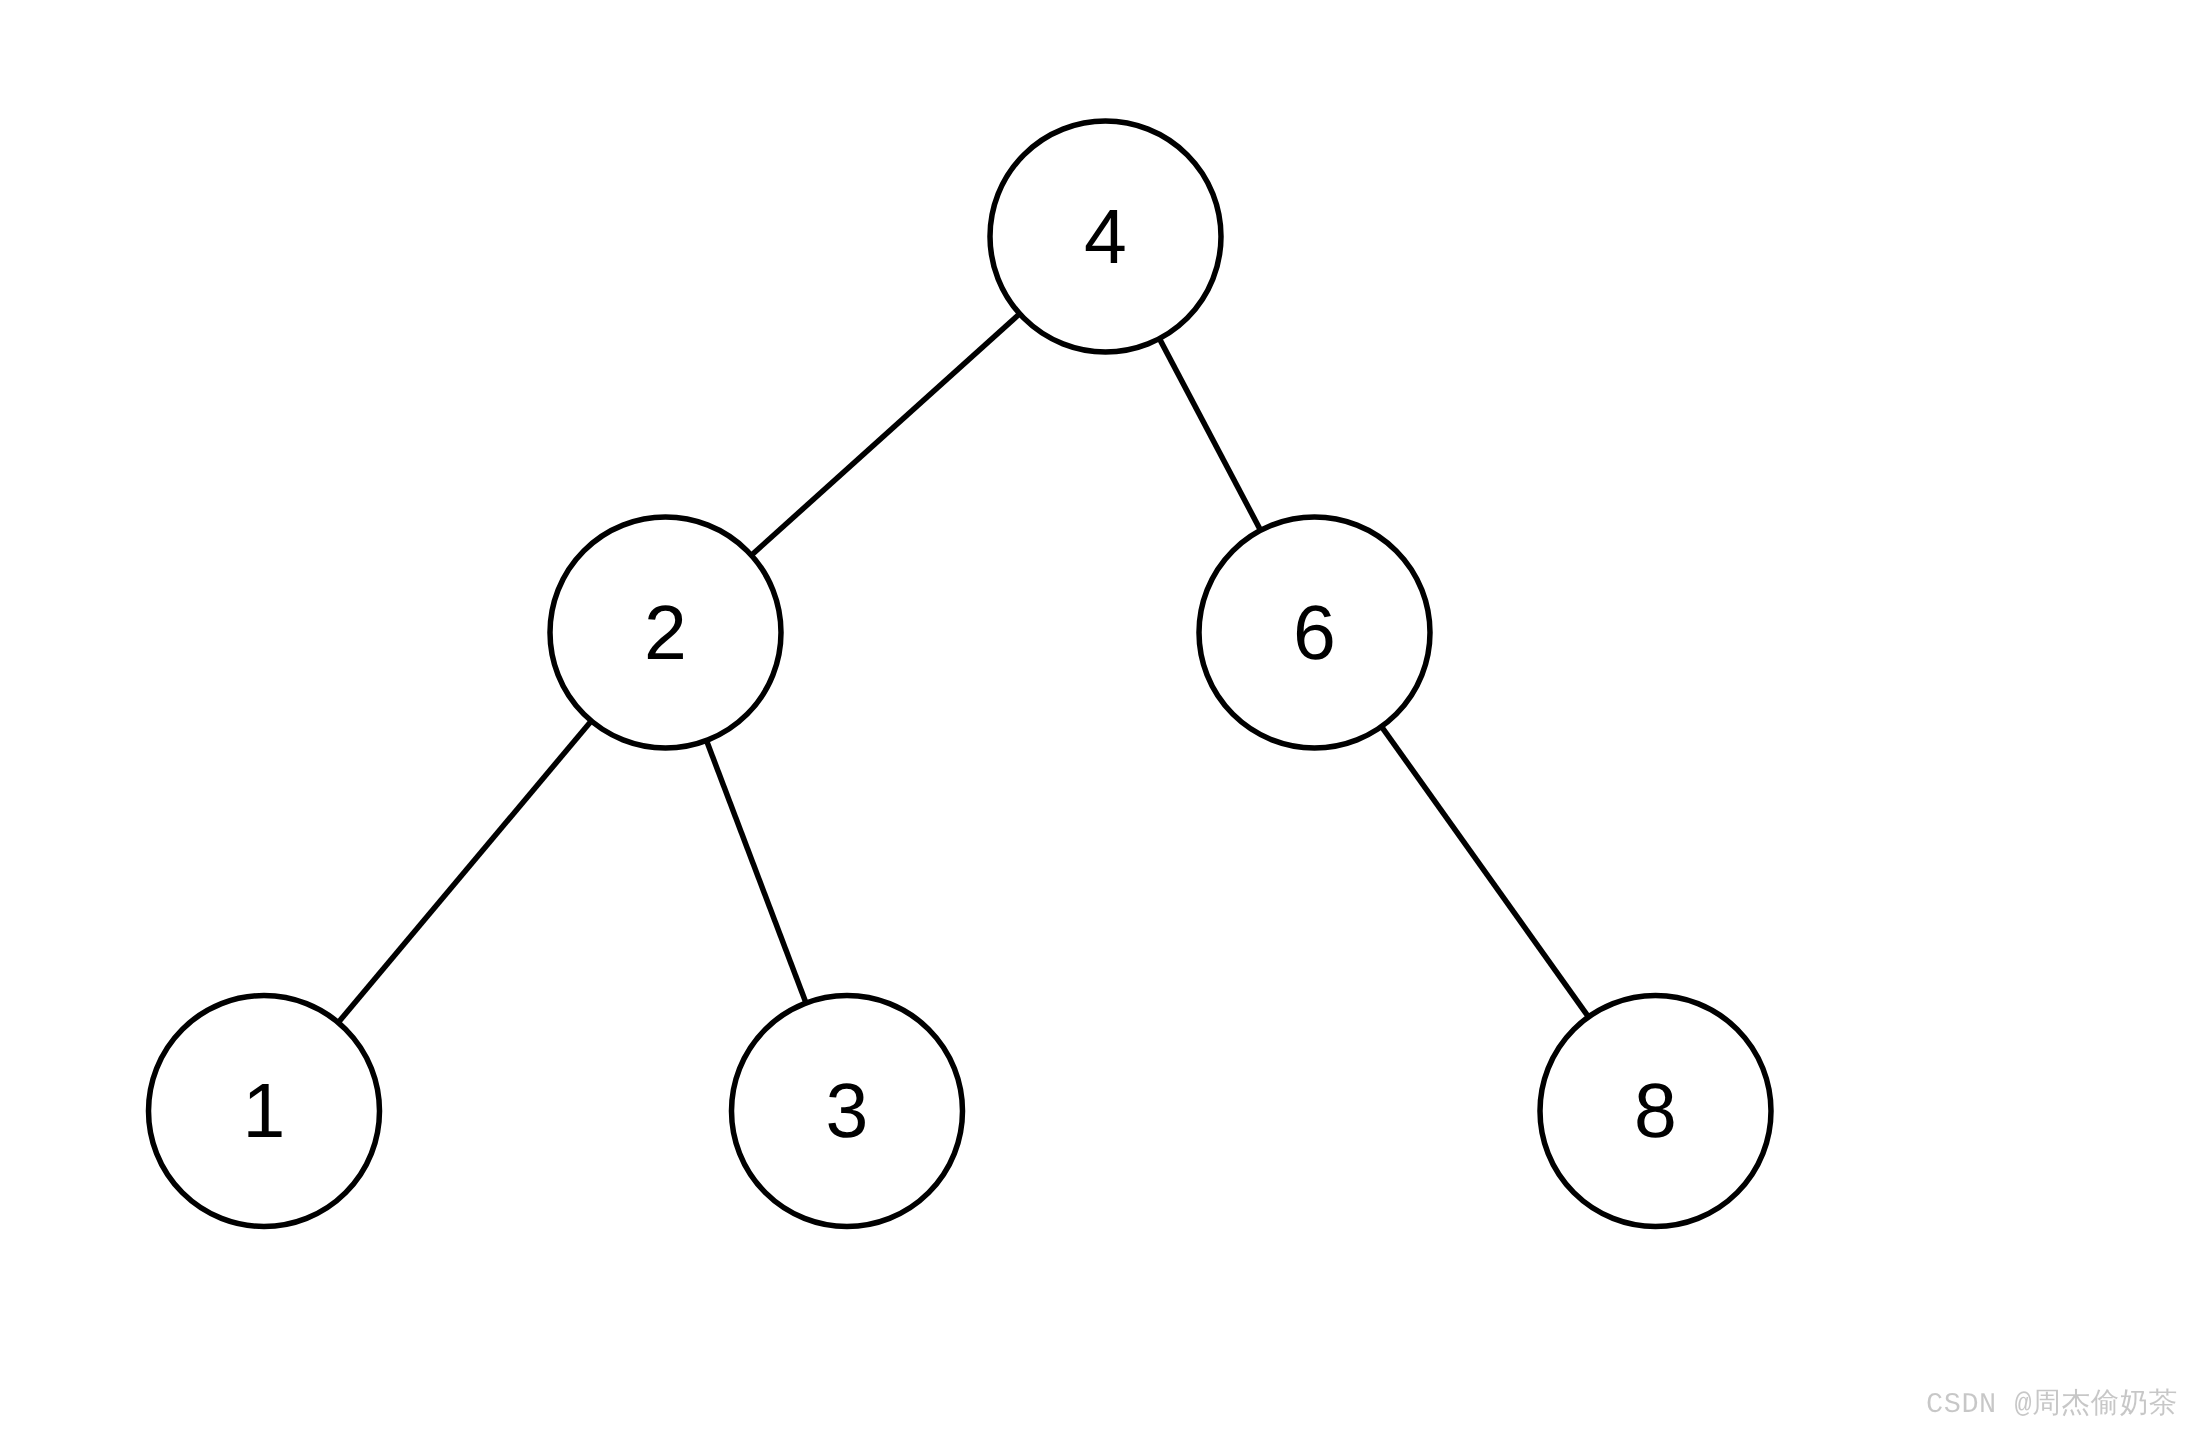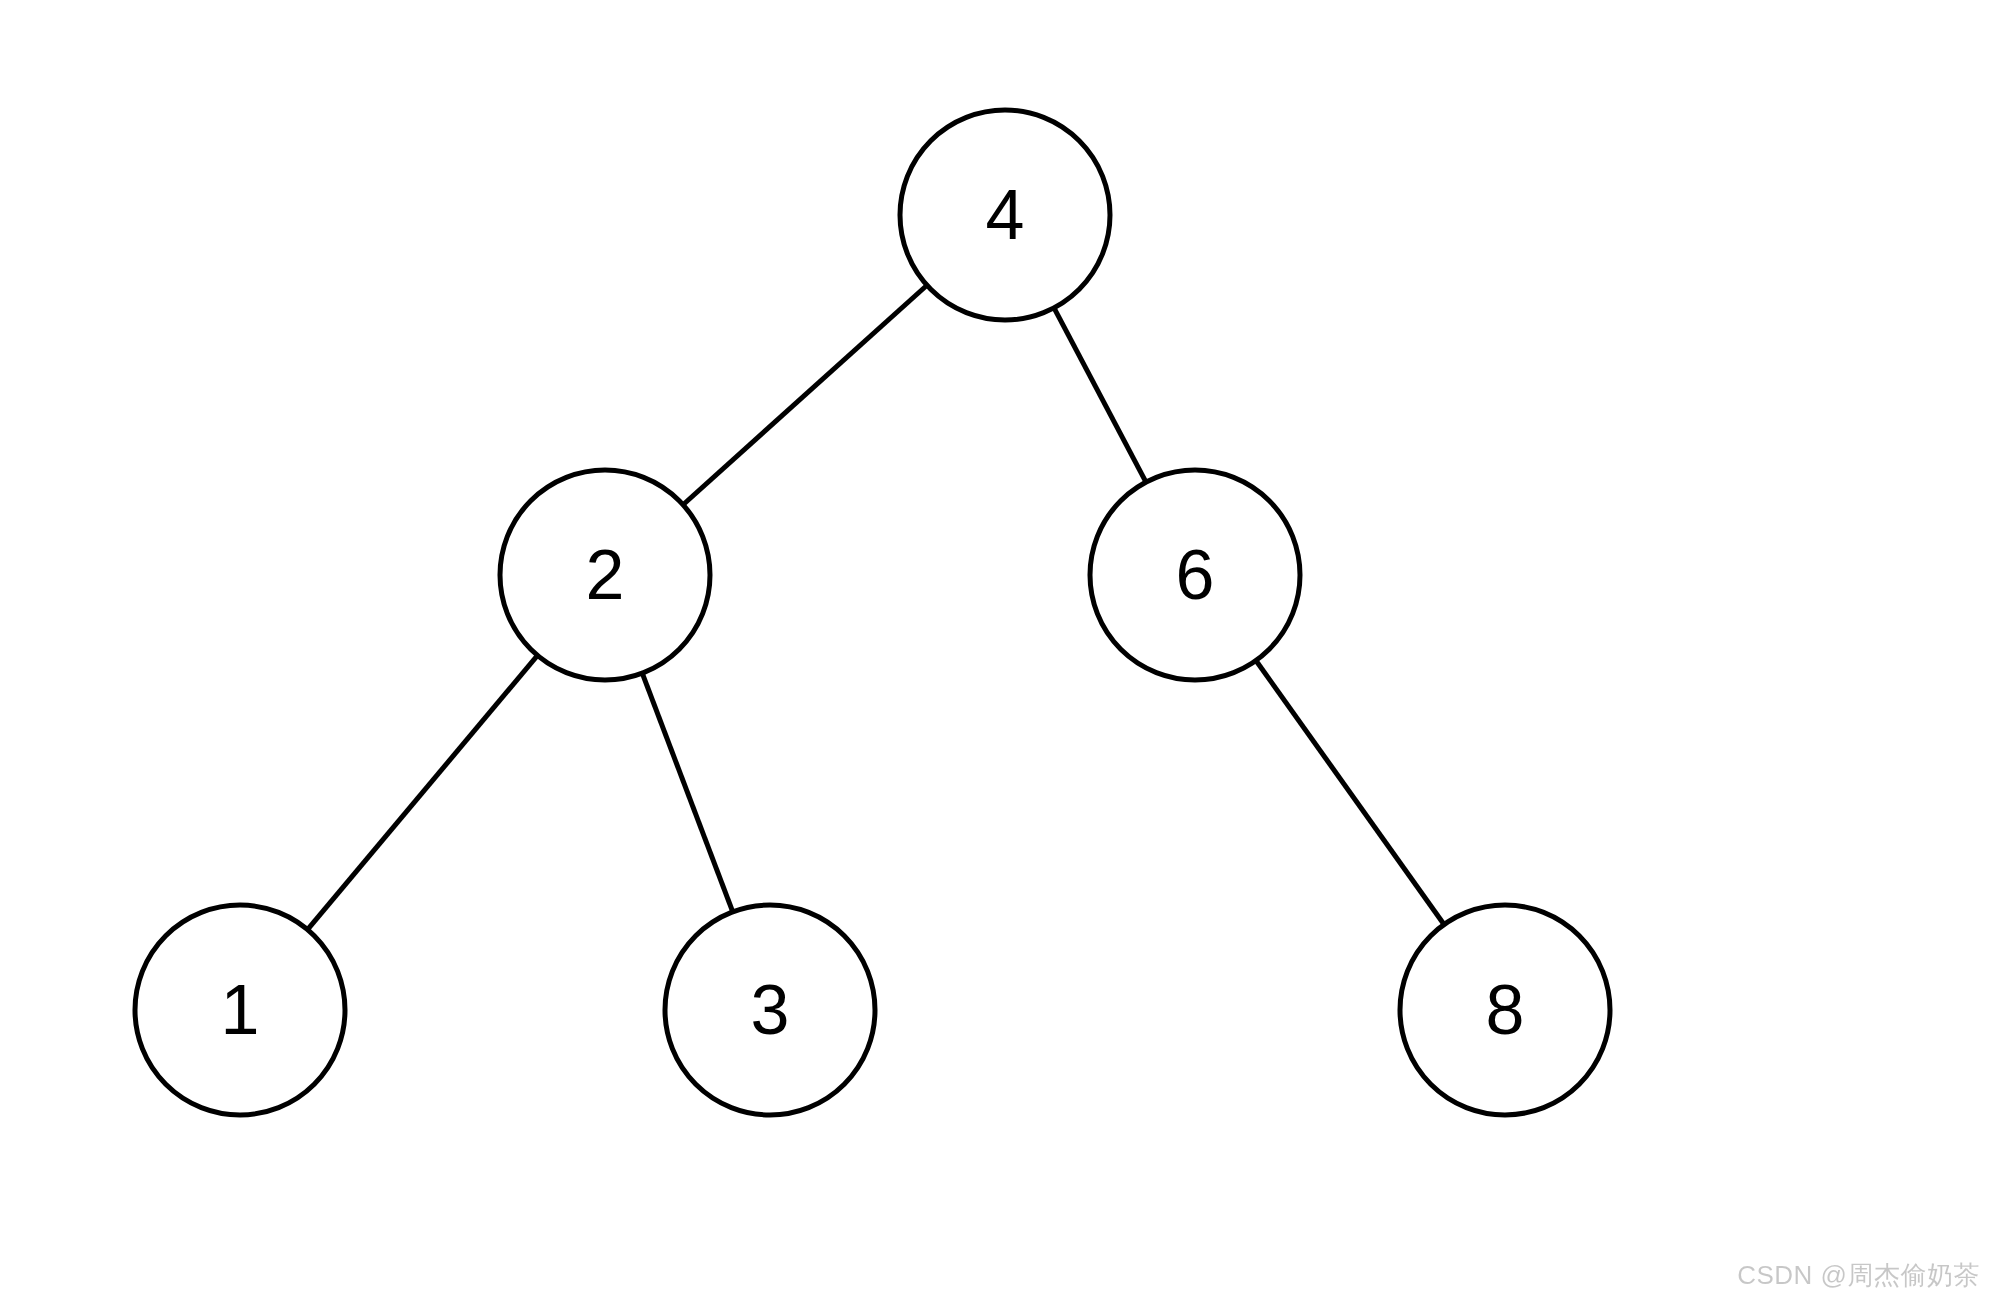--- a/index.html
+++ b/index.html
@@ -29,21 +29,21 @@
     stroke: #000000;
     stroke-width: 5;
     fill: none;
   }
   .watermark {
     position: absolute;
     right: 20px;
     bottom: 10px;
     font-size: 26px;
     color: rgba(0,0,0,0.22);
-    font-family: Liberation Sans, sans-serif;
+    font-family: Liberation Mono, monospace;
     letter-spacing: 0.5px;
   }
 </style>
 </head>
 <body>
 
 <svg id="tree-svg" width="2000" height="1303" viewBox="0 0 2000 1303">
   <g id="edges-layer">
       <line x1="926.9541146440475" y1="285.2412968203572" x2="683.0458853559525" y2="504.7587031796428" class="edge"></line>
       <line x1="1054.009655053603" y1="307.8603990489318" x2="1145.990344946397" y2="482.1396009510682" class="edge"></line>

